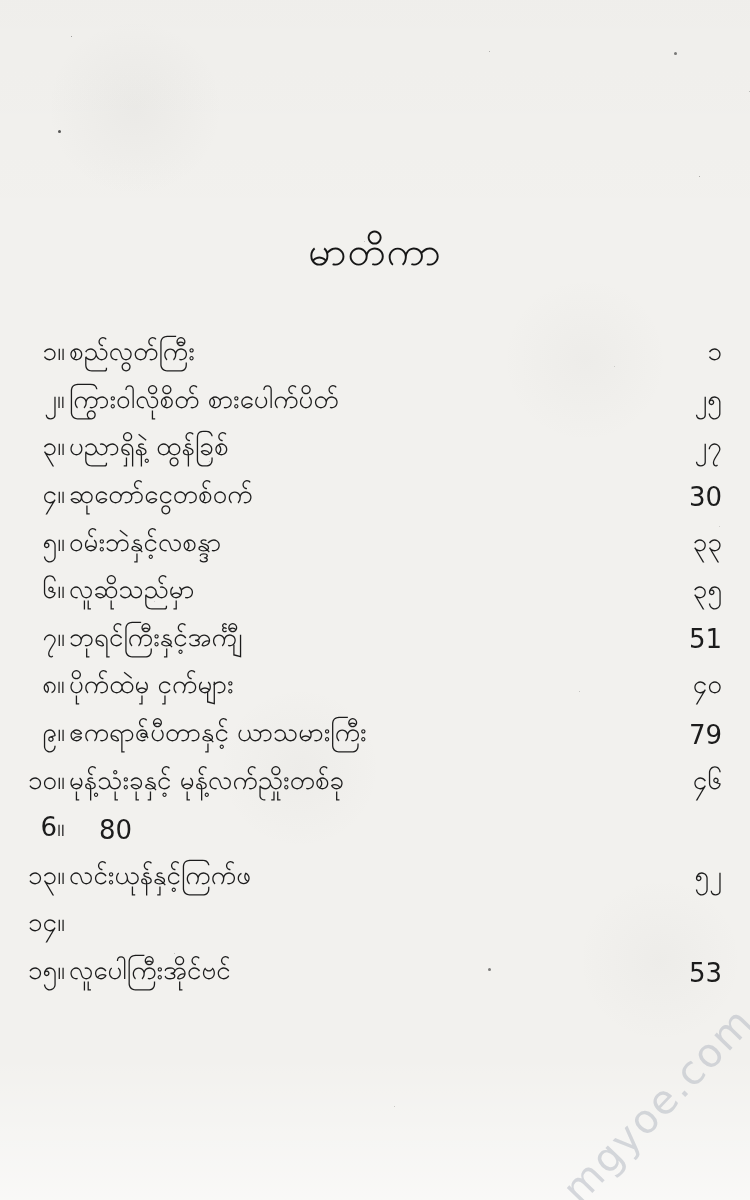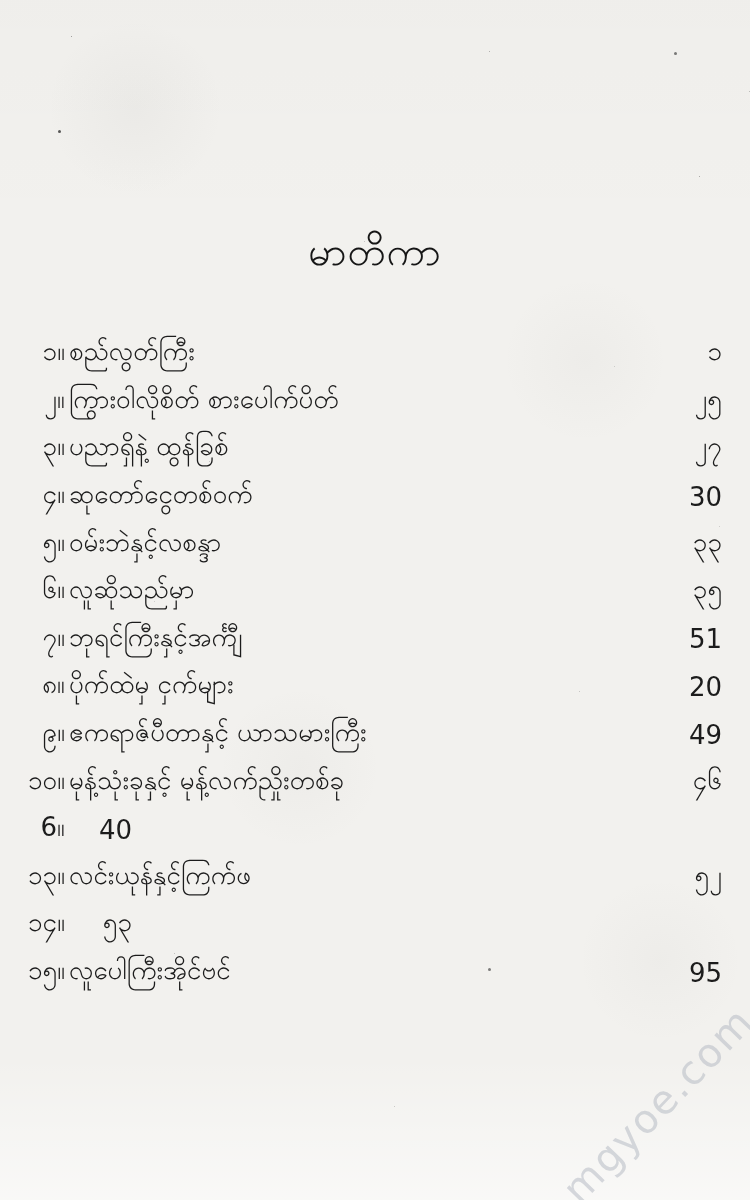--- a/index.html
+++ b/index.html
@@ -154,52 +154,51 @@
 
   <div class="toc-row">
     <span class="toc-num">၇။</span>
     <span class="toc-title">ဘုရင်ကြီးနှင့်အင်္ကျီ</span>
     <span class="toc-page">51</span>
   </div>
 
   <div class="toc-row">
     <span class="toc-num">၈။</span>
     <span class="toc-title">ပိုက်ထဲမှ ငှက်များ</span>
-    <span class="toc-page">20</span>
+    <span class="toc-page">၄၀</span>
   </div>
 
   <div class="toc-row">
     <span class="toc-num">၉။</span>
     <span class="toc-title">ဧကရာဇ်ပီတာနှင့် ယာသမားကြီး</span>
-    <span class="toc-page">49</span>
+    <span class="toc-page">79</span>
   </div>
 
   <div class="toc-row">
     <span class="toc-num">၁၀။</span>
     <span class="toc-title">မုန့်သုံးခုနှင့် မုန့်လက်ညှိုးတစ်ခု</span>
     <span class="toc-page">၄၆</span>
   </div>
 
 
   <div class="toc-row">
     <span class="toc-num">6။</span>
-    <span class="toc-page">40</span>
+    <span class="toc-page">80</span>
   </div>
 
   <div class="toc-row">
     <span class="toc-num">၁၃။</span>
     <span class="toc-title">လင်းယုန်နှင့်ကြက်ဖ</span>
     <span class="toc-page">၅၂</span>
   </div>
 
   <div class="toc-row">
     <span class="toc-num">၁၄။</span>
-    <span class="toc-page">၅၃</span>
   </div>
 
   <div class="toc-row">
     <span class="toc-num">၁၅။</span>
     <span class="toc-title">လူပေါကြီးအိုင်ဗင်</span>
-    <span class="toc-page">95</span>
+    <span class="toc-page">53</span>
   </div>
 </div>
 
 <div class="watermark">mgyoe.com</div>
 
 </body></html>

